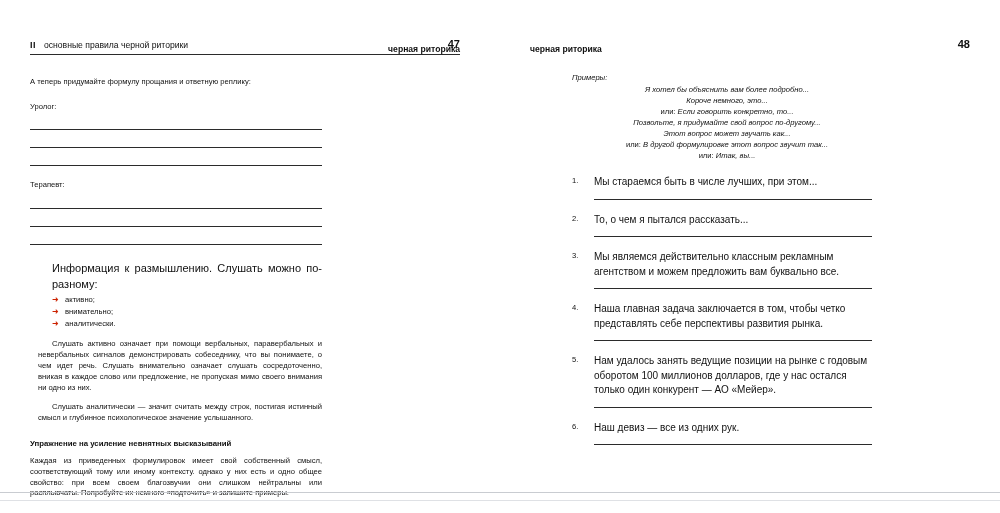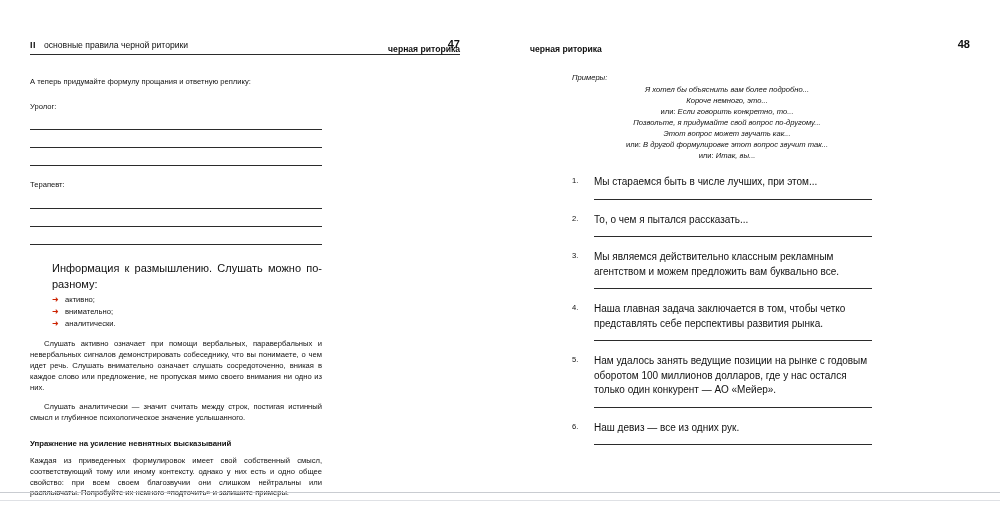--- a/index.html
+++ b/index.html
@@ -145,21 +145,21 @@
     line-height: 1.5;
   }
   .arrow-ico {
     color: #cc2200;
     font-size: 8px;
     width: 13px;
     display: inline-block;
     flex: 0 0 13px;
   }
   .para {
-    margin: 9px 0 0 0;
+    margin: 9px 0 0 8px;
     text-indent: 14px;
   }
   .subhead {
     font-weight: bold;
     font-size: 7.8px;
     margin: 14px 0 7px 0;
   }
   .para-flush {
     margin: 0;
     text-indent: 0;

